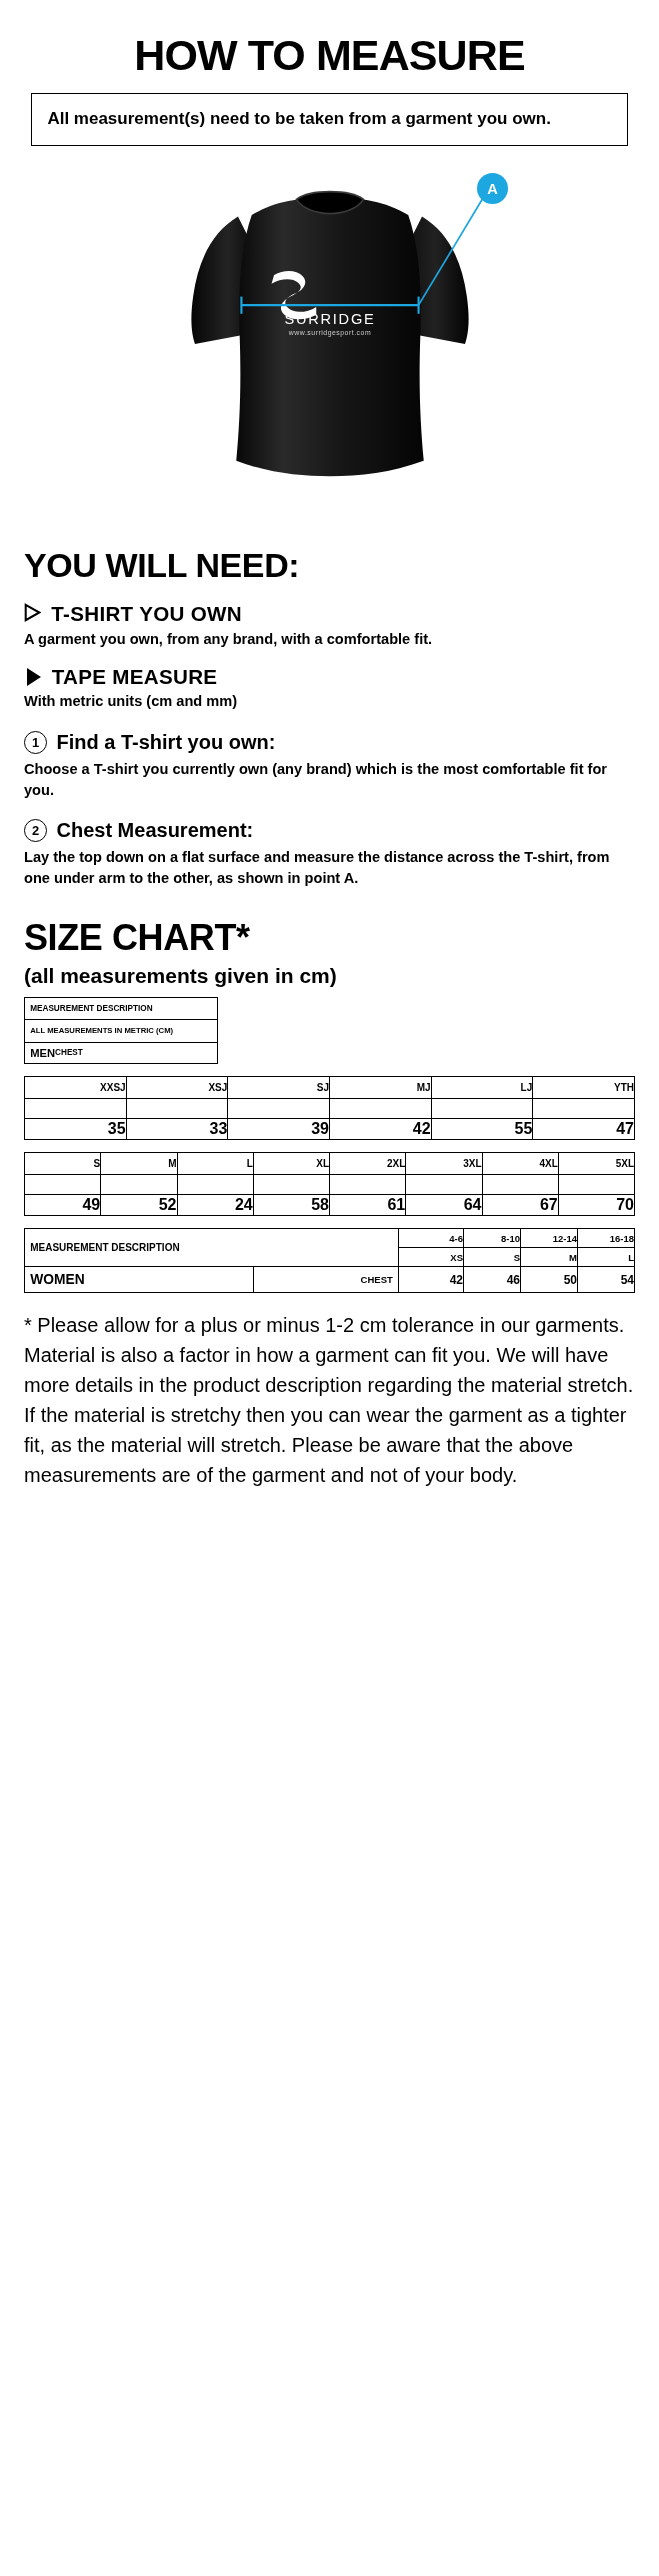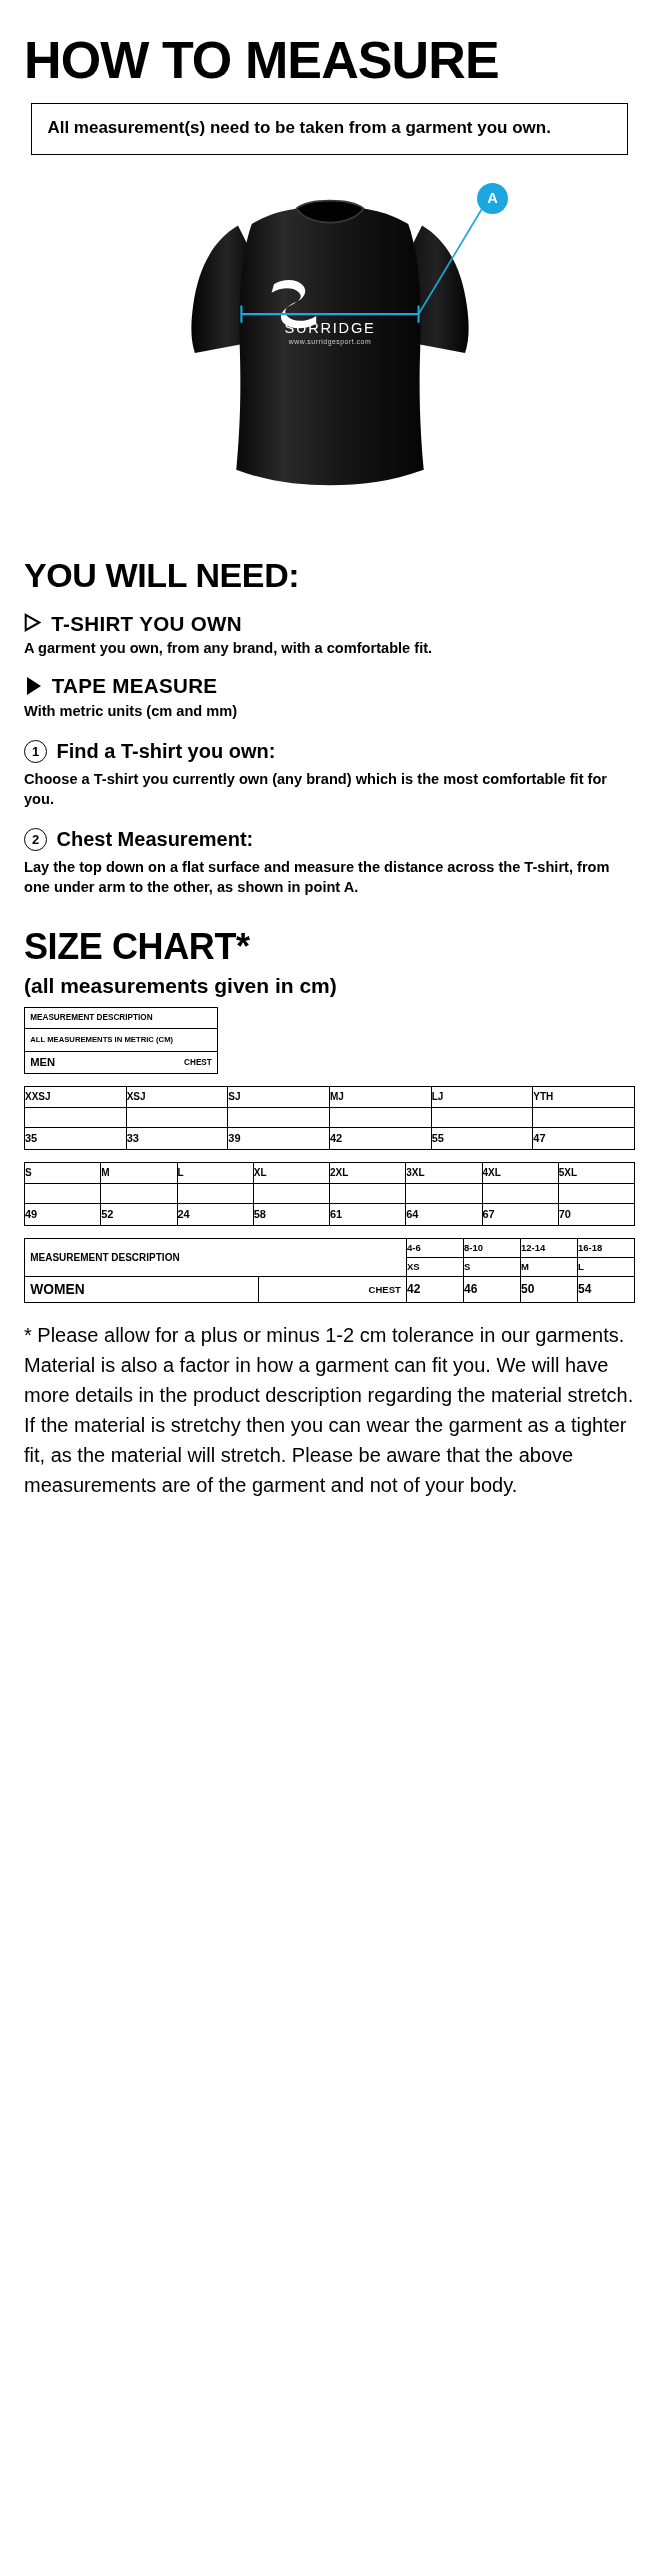--- a/index.html
+++ b/index.html
@@ -14,26 +14,26 @@
     color: #000000;
     position: relative;
   }
   .page {
     width: 659px;
     padding: 17px 24px 26px 24px;
   }
 
   
   .main-title {
-    font-size: 52px;
+    font-size: 43px;
     font-weight: bold;
     letter-spacing: -0.9px;
     line-height: 1.05;
     margin: 15.5px 0 15.5px 0;
-    text-align: left;
+    text-align: center;
   }
 
   
   .notice-box {
     border: 1.7px solid #000;
     padding: 13.8px 13.8px 13.8px 15.5px;
     margin: 0 6.9px 0 6.9px;
   }
   .notice-text {
     font-size: 17px;
@@ -143,21 +143,21 @@
     font-size: 21px;
     font-weight: bold;
     margin-bottom: 9px;
   }
   table {
     border-collapse: collapse;
     font-size: 9.5px;
   }
   table td, table th {
     border: 0.9px solid #000;
-    text-align: left;
+    text-align: right;
     font-weight: bold;
     padding: 0;
   }
   .desc-table { width: 194px; margin-bottom: 12px; }
   .desc-table td {
     text-align: left;
     padding: 4.3px 5.2px;
     height: 19px;
   }
   .desc-table .r1 td { font-size: 8.2px; height: 21.5px; }
@@ -165,21 +165,21 @@
   .desc-table .r3 td { font-size: 11.2px; height: 20.6px; }
   .desc-table .r3 .men { font-weight: bold; }
   .desc-table .r3 .chest {
     text-align: right;
     font-size: 8.2px;
   }
 
   .size-table { width: 100%; margin-bottom: 12px; table-layout: fixed; }
   .size-table td { height: 21.5px; font-size: 10px; }
   .size-table tr.blank td { height: 20px; }
-  .size-table tr.vals td { font-size: 11px; }
+  .size-table tr.vals td { font-size: 16px; }
 
   .women-table { width: 100%; margin-bottom: 17px; }
   .women-table td { height: 19px; font-size: 9.5px; }
   .women-table td.label {
     text-align: left;
     padding-left: 5.2px;
     font-size: 10px;
   }
   .women-table td.women-label {
     text-align: left;
@@ -308,21 +308,21 @@
   <table class="desc-table">
     <tbody>
         <tr class="r1">
           <td>MEASUREMENT DESCRIPTION</td>
         </tr>
     <tr class="r2">
           <td>ALL MEASUREMENTS IN METRIC (CM)</td>
         </tr>
     <tr class="r3">
           <td>
-      <div style="display:flex;justify-content:space-between;align-items:center;gap:12px;">
+      <div style="display:flex;justify-content:flex-start;align-items:center;">
         <span class="men">MEN</span>
         <span class="chest">CHEST</span>
       </div>
     </td>
         </tr>
   </tbody>
     </table>
 
   <table class="size-table">
     <tbody>
@@ -385,21 +385,21 @@
       <td>67</td>
       <td>70</td>
     </tr>
   </tbody>
     </table>
 
   <table class="women-table">
     <tbody>
         <tr>
       <td class="label" rowspan="2" colspan="2" style="vertical-align:middle;">MEASUREMENT DESCRIPTION</td>
-      <td style="width:57px;">4-6</td>
+      <td style="width:65px;">4-6</td>
       <td style="width:57px;">8-10</td>
       <td style="width:57px;">12-14</td>
       <td style="width:57px;">16-18</td>
     </tr>
     <tr>
       <td>XS</td>
       <td>S</td>
       <td>M</td>
       <td>L</td>
     </tr>

